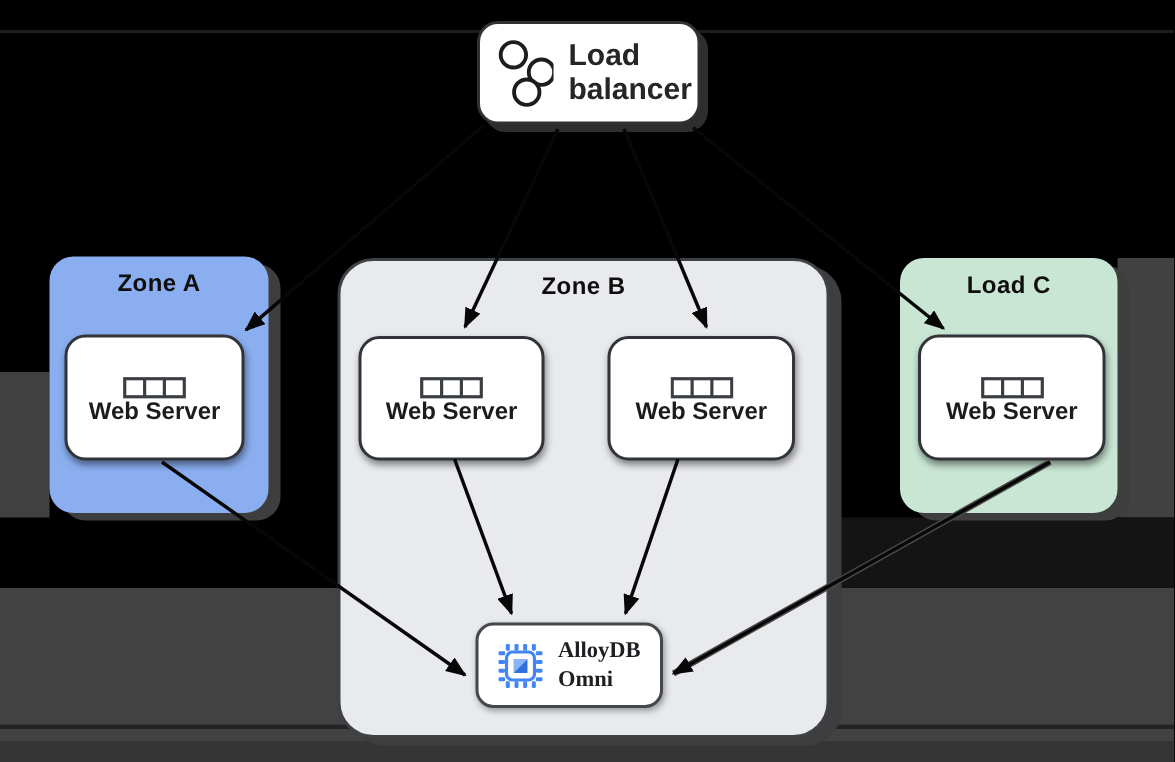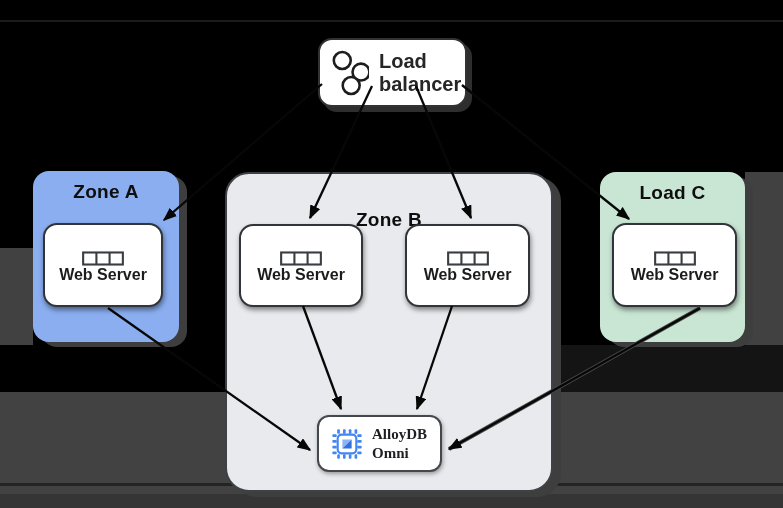--- a/index.html
+++ b/index.html
@@ -17,38 +17,38 @@
   .bg-bottom-line{left:0;top:483px;width:783px;height:3px;background:#242424;}
   .bg-bottom-strip{left:0;top:494px;width:783px;height:14px;background:#353535;}
 
   
   .zone{border-radius:16px;box-shadow:8px 5px 0 #3e3e3e;}
   .zone-a{left:33px;top:171px;width:146px;height:171px;background:#8AAEF0;}
   .zone-b{left:225px;top:172px;width:328px;height:320px;background:#E9EAED;
           border:2.5px solid #3E4145;border-radius:24px;box-sizing:border-box;}
   .zone-c{left:600px;top:172px;width:145px;height:170px;background:#C9E6D4;}
   .zone-title{left:0;top:10px;width:100%;text-align:center;
-              font-size:19px;font-weight:bold;color:#0e0e0e;letter-spacing:.3px;}
-  .zone-b .zone-title{top:9px;margin-top:26px;}
+              font-size:16px;font-weight:bold;color:#0e0e0e;letter-spacing:.3px;}
+  .zone-b .zone-title{top:9px;}
 
   
   .node{background:#fff;box-sizing:border-box;display:flex;flex-direction:column;
         align-items:center;justify-content:center;}
   .ws{border:2.2px solid #313439;border-radius:14px;gap:0;padding-top:4px;
       box-shadow:1px 3px 5px rgba(0,0,0,.45);}
   .ws-a{left:43px;top:223px;width:120px;height:84px;}
   .ws-b1{left:239px;top:224px;width:124px;height:83px;}
   .ws-b2{left:405px;top:224px;width:125px;height:83px;}
   .ws-c{left:612px;top:223px;width:125px;height:84px;}
   .ws-label{font-size:16px;font-weight:bold;color:#1c1c1e;}
 
   .lb-box{left:318px;top:14px;width:149px;height:69px;background:#fff;
           border:2.6px solid #323232;border-radius:14px;box-sizing:border-box;
           box-shadow:5px 5px 0 #2e2e2e;display:flex;flex-direction:row;
-          align-items:center;padding-left:8px;margin-top:24px;}
+          align-items:center;padding-left:8px;}
   .lb-label{font-size:20px;font-weight:bold;color:#262626;line-height:23px;
             max-width:86px;margin-left:10px;}
 
   .db-box{left:317px;top:415px;width:125px;height:57px;background:#fff;
           border:2.2px solid #44474b;border-radius:12px;box-sizing:border-box;
           box-shadow:1px 2px 4px rgba(0,0,0,.35);
           display:flex;flex-direction:row;align-items:center;padding-left:10px;}
   .db-label{font-size:15px;font-weight:bold;color:#1d1f22;line-height:19px;
             max-width:66px;margin-left:9px;font-family:Liberation Serif, serif;}
 

